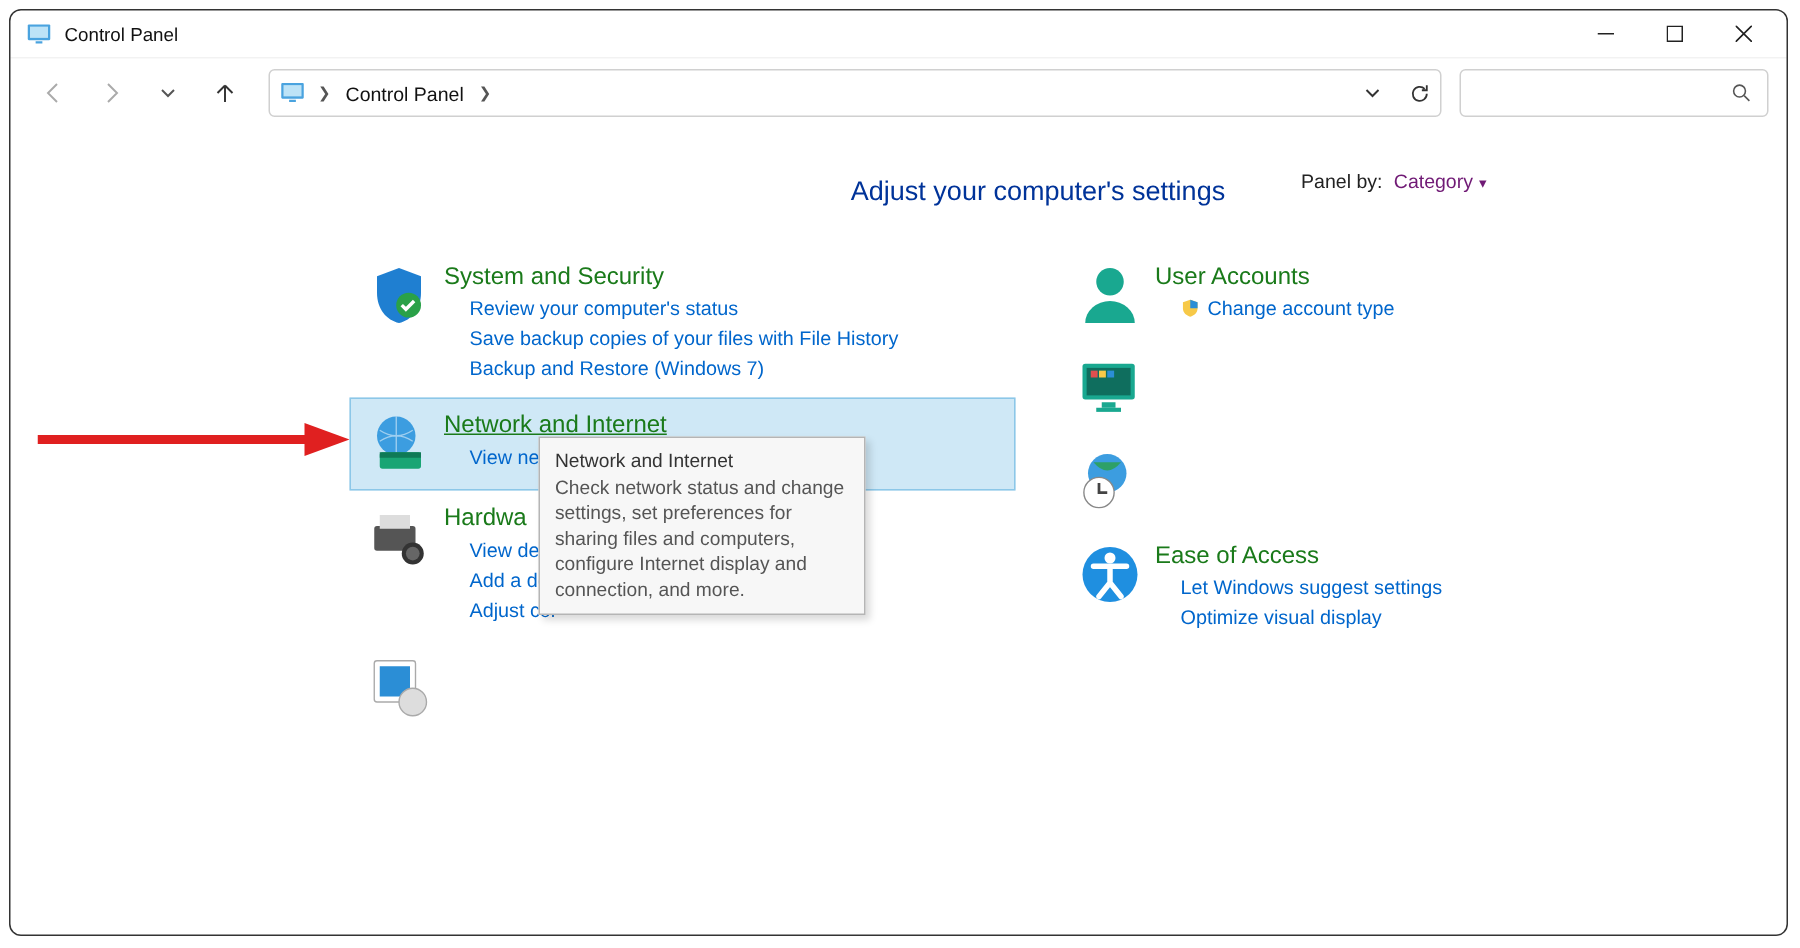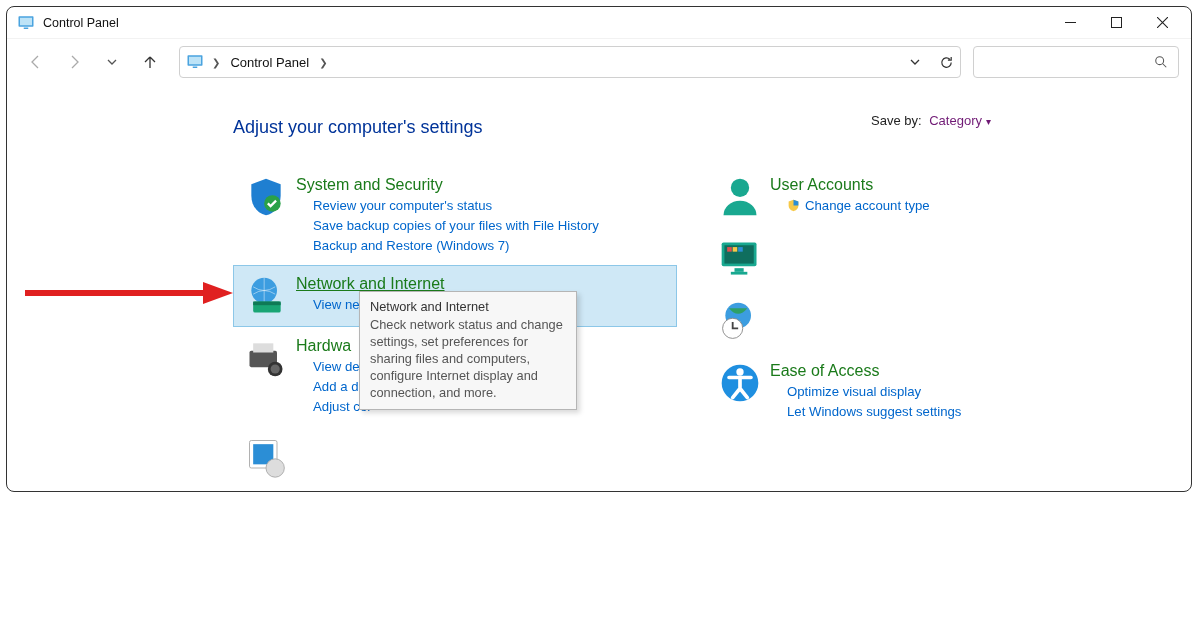--- a/index.html
+++ b/index.html
@@ -11,21 +11,21 @@
     color: #000;
     width: 1200px;
     height: 632px;
     overflow: hidden;
     position: relative;
   }
   .window {
     border: 1px solid #333;
     border-radius: 8px;
     width: 1186px;
-    height: 486px;
+    height: 618px;
     margin: 6px;
     background: #fff;
     position: relative;
   }
   
   .titlebar {
     height: 32px;
     display: flex;
     align-items: center;
     padding: 0 6px 0 10px;
@@ -69,21 +69,21 @@
     border-radius: 4px;
     display:flex;
     align-items:center;
     padding: 0 10px;
     color:#555;
     justify-content: flex-end;
   }
 
   
   .content { padding: 24px 40px 0 226px; position:relative; }
-  .heading { color:#003399; font-size:18px; margin:8px 0 28px; }
+  .heading { color:#003399; font-size:18px; margin:8px 0 28px;text-align:center; }
   .viewby { position:absolute; right:200px; top:28px; font-size:13px; }
   .viewby .lbl { color:#222; }
   .viewby .val { color:#701a75; margin-left:4px; }
   .viewby .val .caret { font-size:10px; margin-left:4px; }
 
   .cols { display:flex; gap:30px; }
   .col { flex:1; }
   .cat {
     display:flex;
     padding:8px 10px;
@@ -213,21 +213,21 @@
       <svg width="14" height="14" viewBox="0 0 16 16">
           <circle cx="6.5" cy="6.5" r="4.5" fill="none" stroke="#555" stroke-width="1.2"></circle>
           <path d="M10 10 L14 14" stroke="#555" stroke-width="1.2"></path>
         </svg>
     </div>
   </div>
 
   <div class="content">
     <div class="heading">Adjust your computer's settings</div>
     <div class="viewby">
-      <span class="lbl">Save by:</span>
+      <span class="lbl">Panel by:</span>
       <span class="val"><span>Category</span><span class="caret">▾</span></span>
     </div>
 
     <div class="cols">
 
       <div class="col">
 
         <div class="cat">
           <svg class="icon" viewBox="0 0 48 48">
               <path d="M24 4 L40 10 V22 C40 34 33 42 24 44 C15 42 8 34 8 22 V10 Z" fill="#1f7fd1"></path>
@@ -319,22 +319,22 @@
         </div>
 
         <div class="cat">
           <svg class="icon" viewBox="0 0 48 48">
               <circle cx="24" cy="24" r="20" fill="#1f8fe0"></circle>
               <circle cx="24" cy="12" r="4" fill="#fff"></circle>
               <path d="M12 18 h24 M24 18 v12 M24 30 l-8 10 M24 30 l8 10" stroke="#fff" stroke-width="4" stroke-linecap="round" fill="none"></path>
             </svg>
           <div class="txt">
             <h3>Ease of Access</h3>
+            <a class="lnk">Let Windows suggest settings</a>
             <a class="lnk">Optimize visual display</a>
-            <a class="lnk">Let Windows suggest settings</a>
           </div>
         </div>
       </div>
     </div>
   </div>
 
   <div class="tooltip">
     <div class="tt-title">Network and Internet</div>
     <div>Check network status and change settings, set preferences for sharing files and computers, configure Internet display and connection, and more.</div>
   </div>

